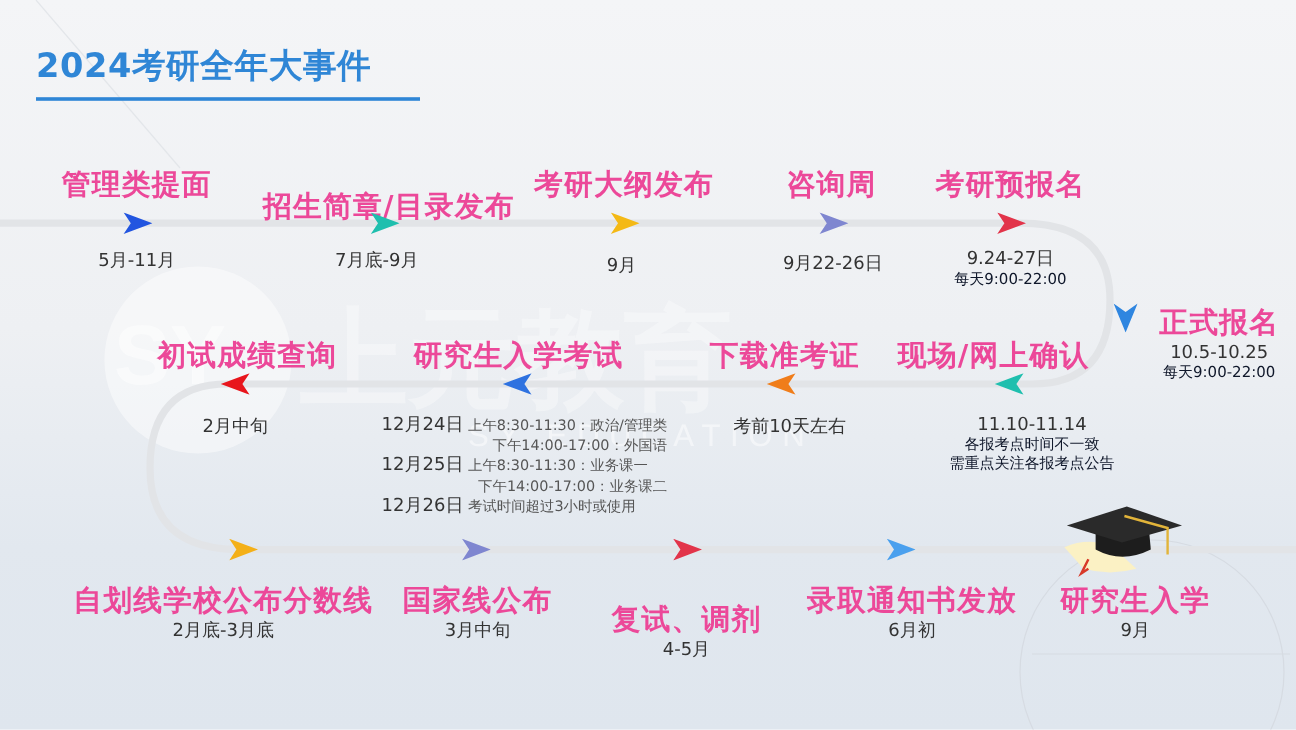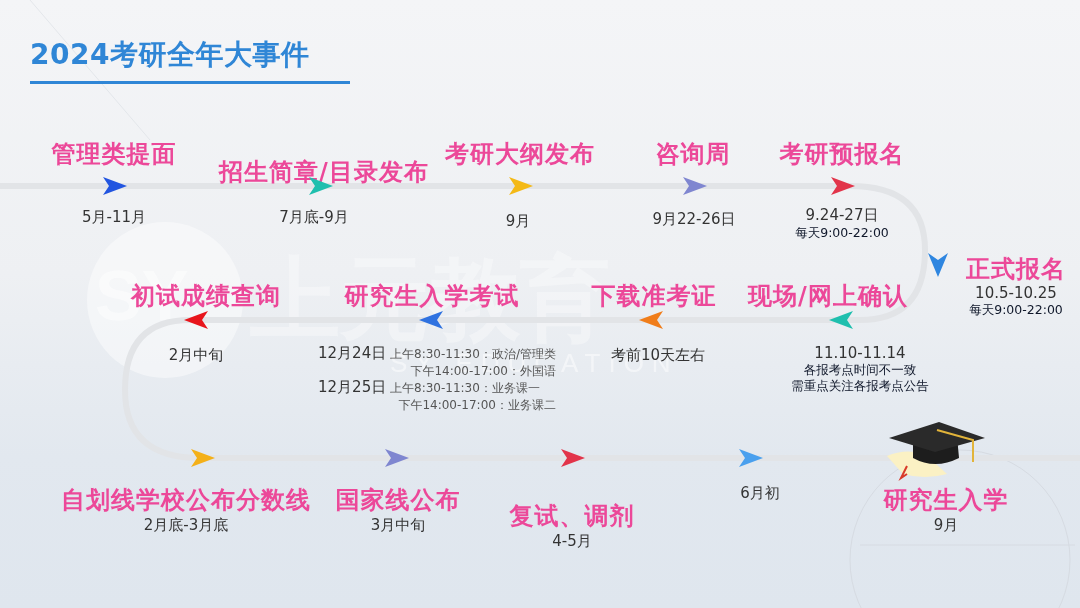--- a/index.html
+++ b/index.html
@@ -135,20 +135,21 @@
   <div class="label">研究生入学考试</div>
 </div>
 <svg class="arrow" style="left:432px; top:320px;" viewBox="0 0 26 18">
     <path d="M24 0 L0 9 L24 18 L18 9 Z" fill="#2f72e0"></path>
   </svg>
 <div class="exam-block">
   <div><span class="day">12月24日</span> <span>上午8:30-11:30：政治/管理类</span></div>
   <div class="sub">下午14:00-17:00：外国语</div>
   <div><span class="day">12月25日</span> <span>上午8:30-11:30：业务课一</span></div>
   <div class="sub">下午14:00-17:00：业务课二</div>
+  <div><span class="day">12月26日</span> <span>考试时间超过3小时或使用</span></div>
 </div>
 
 <div class="node" style="left:206px; top:280px;">
   <div class="label">初试成绩查询</div>
 </div>
 <svg class="arrow" style="left:197px; top:320px;" viewBox="0 0 26 18">
     <path d="M24 0 L0 9 L24 18 L18 9 Z" fill="#e8151c"></path>
   </svg>
 <div class="node" style="left:196px; top:346px;">
   <div class="date">2月中旬</div>
@@ -175,20 +176,21 @@
   </svg>
 <div class="node" style="left:572px; top:484px;margin-top:16px;">
   <div class="label">复试、调剂</div>
   <div class="date">4-5月</div>
 </div>
 
 <svg class="arrow" style="left:750px; top:458px;" viewBox="0 0 26 18">
     <path d="M2 0 L26 9 L2 18 L8 9 Z" fill="#4aa0ee"></path>
   </svg>
 <div class="node" style="left:760px; top:484px;">
+  <div class="label">录取通知书发放</div>
   <div class="date">6月初</div>
 </div>
 
 <svg class="cap" width="100" height="66" viewBox="0 0 100 66">
   <path d="M2 38 Q20 30 40 36 L62 56 Q40 62 18 56 Z" fill="#fbf1c4"></path>
   <path d="M22 48 L16 60 L22 56" stroke="#d83a2a" stroke-width="2" fill="none"></path>
   <path d="M28 18 L72 18 L74 40 Q50 52 28 40 Z" fill="#1d1d1d"></path>
   <path d="M4 20 L54 4 L100 20 L50 34 Z" fill="#2a2a2a"></path>
   <path d="M52 12 L88 22 L88 44" stroke="#e2b43a" stroke-width="2" fill="none"></path>
 </svg>

